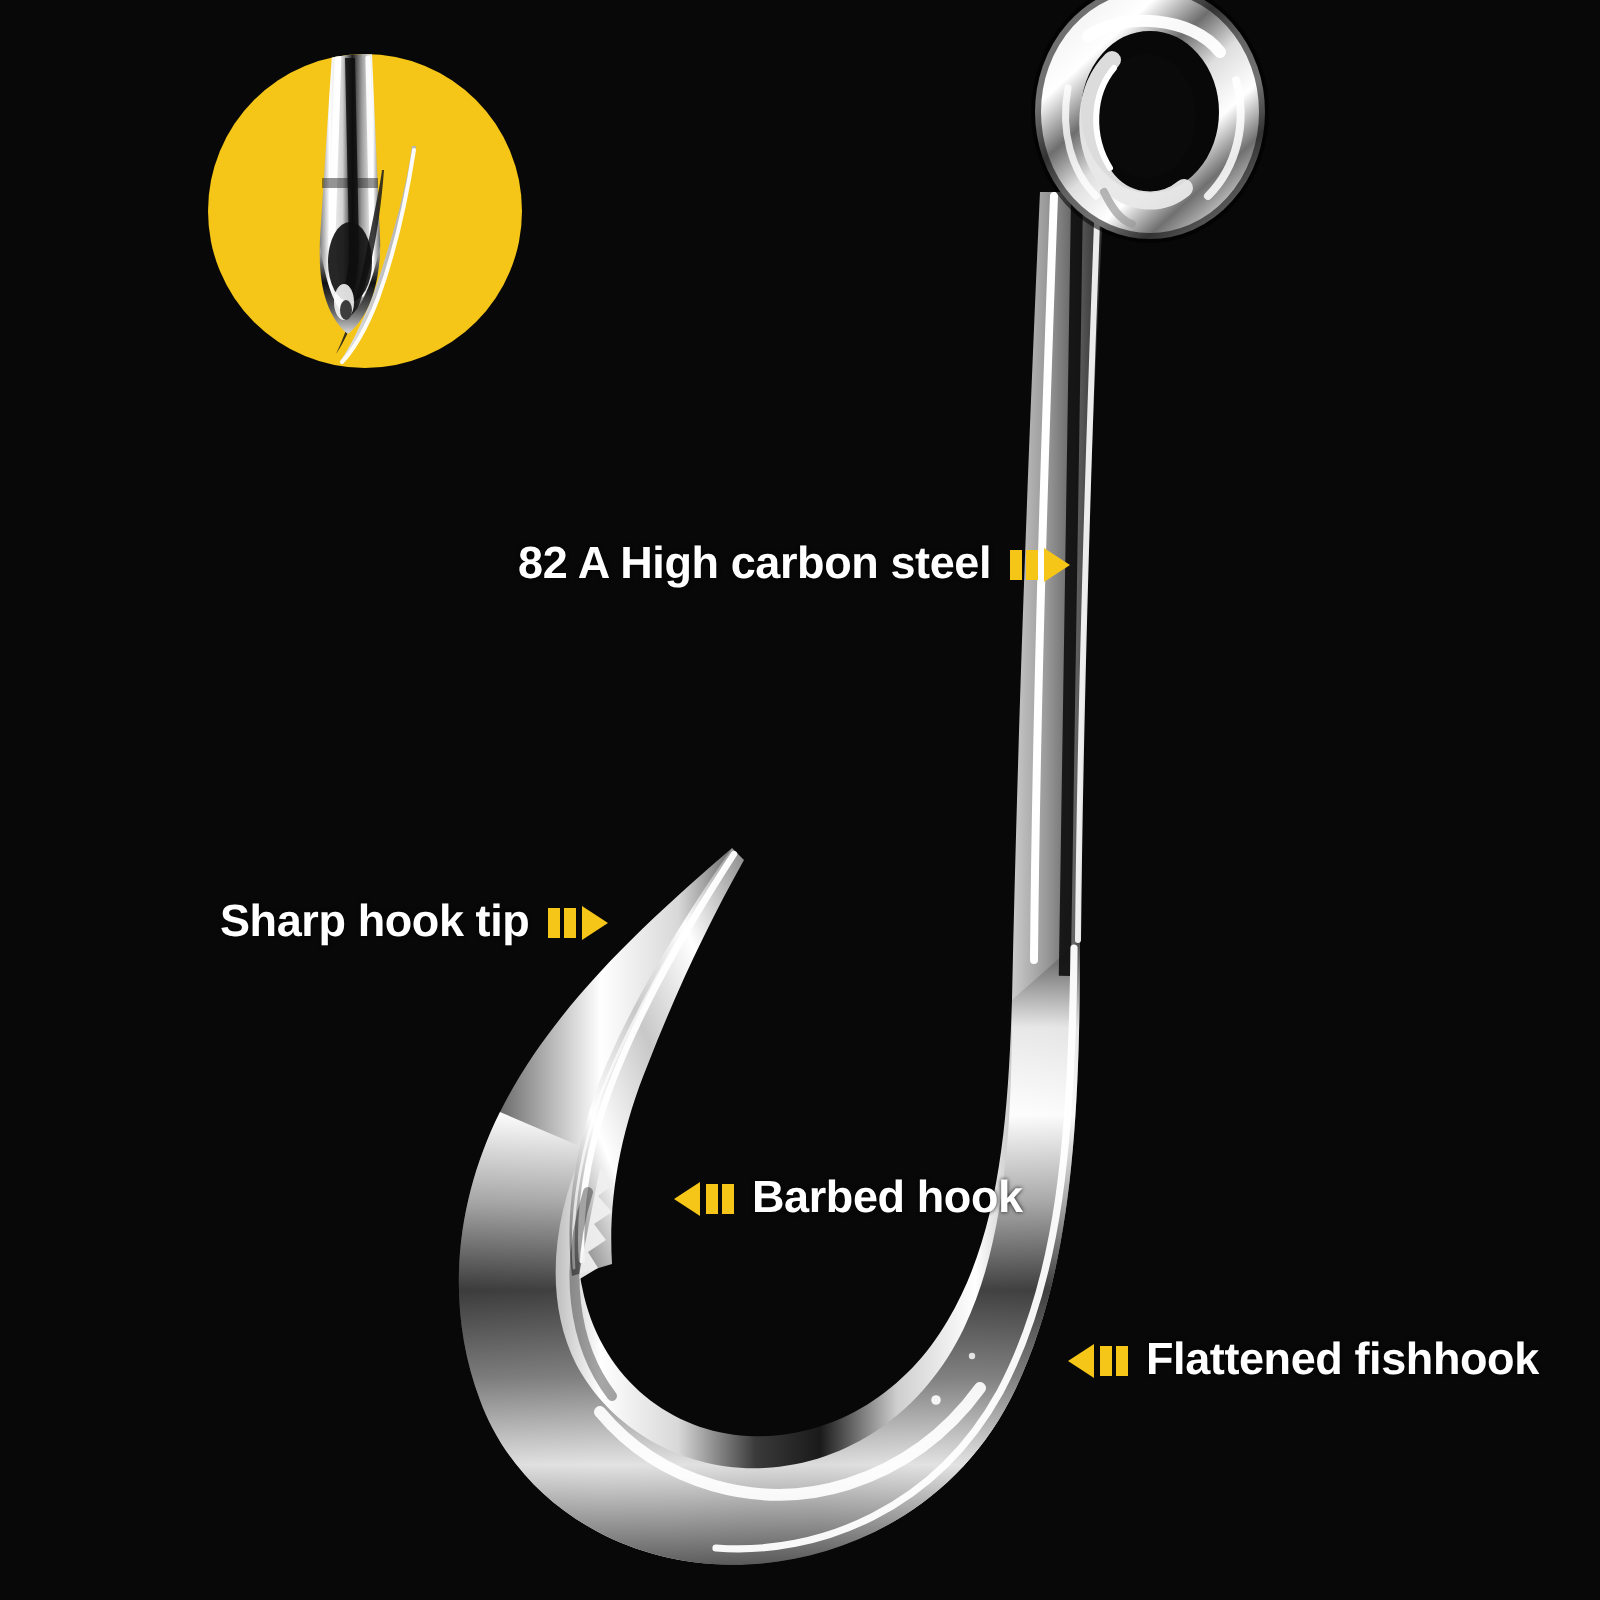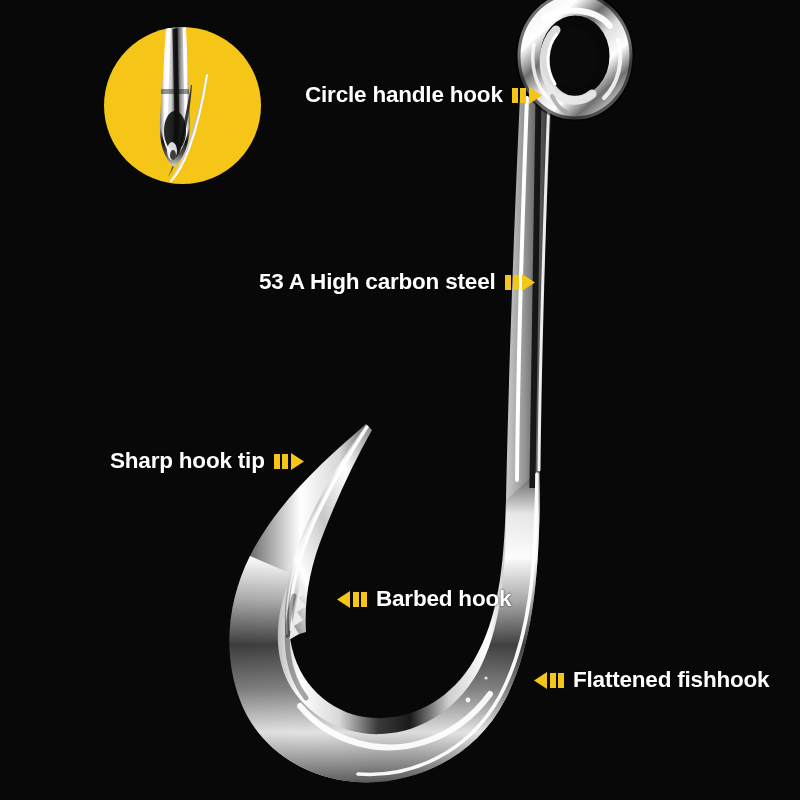--- a/index.html
+++ b/index.html
@@ -247,47 +247,39 @@
                C 82,116 76,128 70,132 C 64,128 59,116 56,96 Z" fill="url(#zTipDark)"></path>
 
       <ellipse cx="71" cy="104" rx="11" ry="20" fill="#0e0e0e" opacity="0.9"></ellipse>
       <ellipse cx="68" cy="124" rx="5" ry="9" fill="#ffffff" opacity="0.85"></ellipse>
       <ellipse cx="69" cy="128" rx="3" ry="5" fill="#2a2a2a" opacity="0.9"></ellipse>
 
       <rect x="57" y="62" width="28" height="5" fill="#111" opacity="0.45"></rect>
     </svg>
   </div>
 
-  <div class="callout" id="callout-circle-handle">
-    <span class="ctext">Circle handle hook</span>
+
+  <div class="callout" id="callout-carbon-steel">
+    <span class="ctext">82 A High carbon steel</span>
     <svg class="marker" width="30" height="19" viewBox="0 0 30 19">
       <rect x="0" y="2" width="6" height="15" fill="#F5C518"></rect>
       <rect x="8" y="2" width="6" height="15" fill="#F5C518"></rect>
       <path d="M 17,1 L 30,9.5 L 17,18 Z" fill="#F5C518"></path>
     </svg>
   </div>
 
-  <div class="callout" id="callout-carbon-steel">
-    <span class="ctext">53 A High carbon steel</span>
+  <div class="callout" id="callout-sharp-tip">
+    <span class="ctext">Sharp hook tip</span>
     <svg class="marker" width="30" height="19" viewBox="0 0 30 19">
       <rect x="0" y="2" width="6" height="15" fill="#F5C518"></rect>
       <rect x="8" y="2" width="6" height="15" fill="#F5C518"></rect>
       <path d="M 17,1 L 30,9.5 L 17,18 Z" fill="#F5C518"></path>
     </svg>
   </div>
 
-  <div class="callout" id="callout-sharp-tip">
-    <span class="ctext">Sharp hook tip</span>
-    <svg class="marker" width="30" height="19" viewBox="0 0 30 19">
-      <rect x="0" y="2" width="6" height="15" fill="#F5C518"></rect>
-      <rect x="8" y="2" width="6" height="15" fill="#F5C518"></rect>
-      <path d="M 17,1 L 30,9.5 L 17,18 Z" fill="#F5C518"></path>
-    </svg>
-  </div>
-
   <div class="callout" id="callout-flattened">
     <svg class="marker" width="30" height="19" viewBox="0 0 30 19">
       <path d="M 13,1 L 0,9.5 L 13,18 Z" fill="#F5C518"></path>
       <rect x="16" y="2" width="6" height="15" fill="#F5C518"></rect>
       <rect x="24" y="2" width="6" height="15" fill="#F5C518"></rect>
     </svg>
     <span class="ctext">Flattened fishhook</span>
   </div>
 
   <div class="callout" id="callout-barbed-hook">

